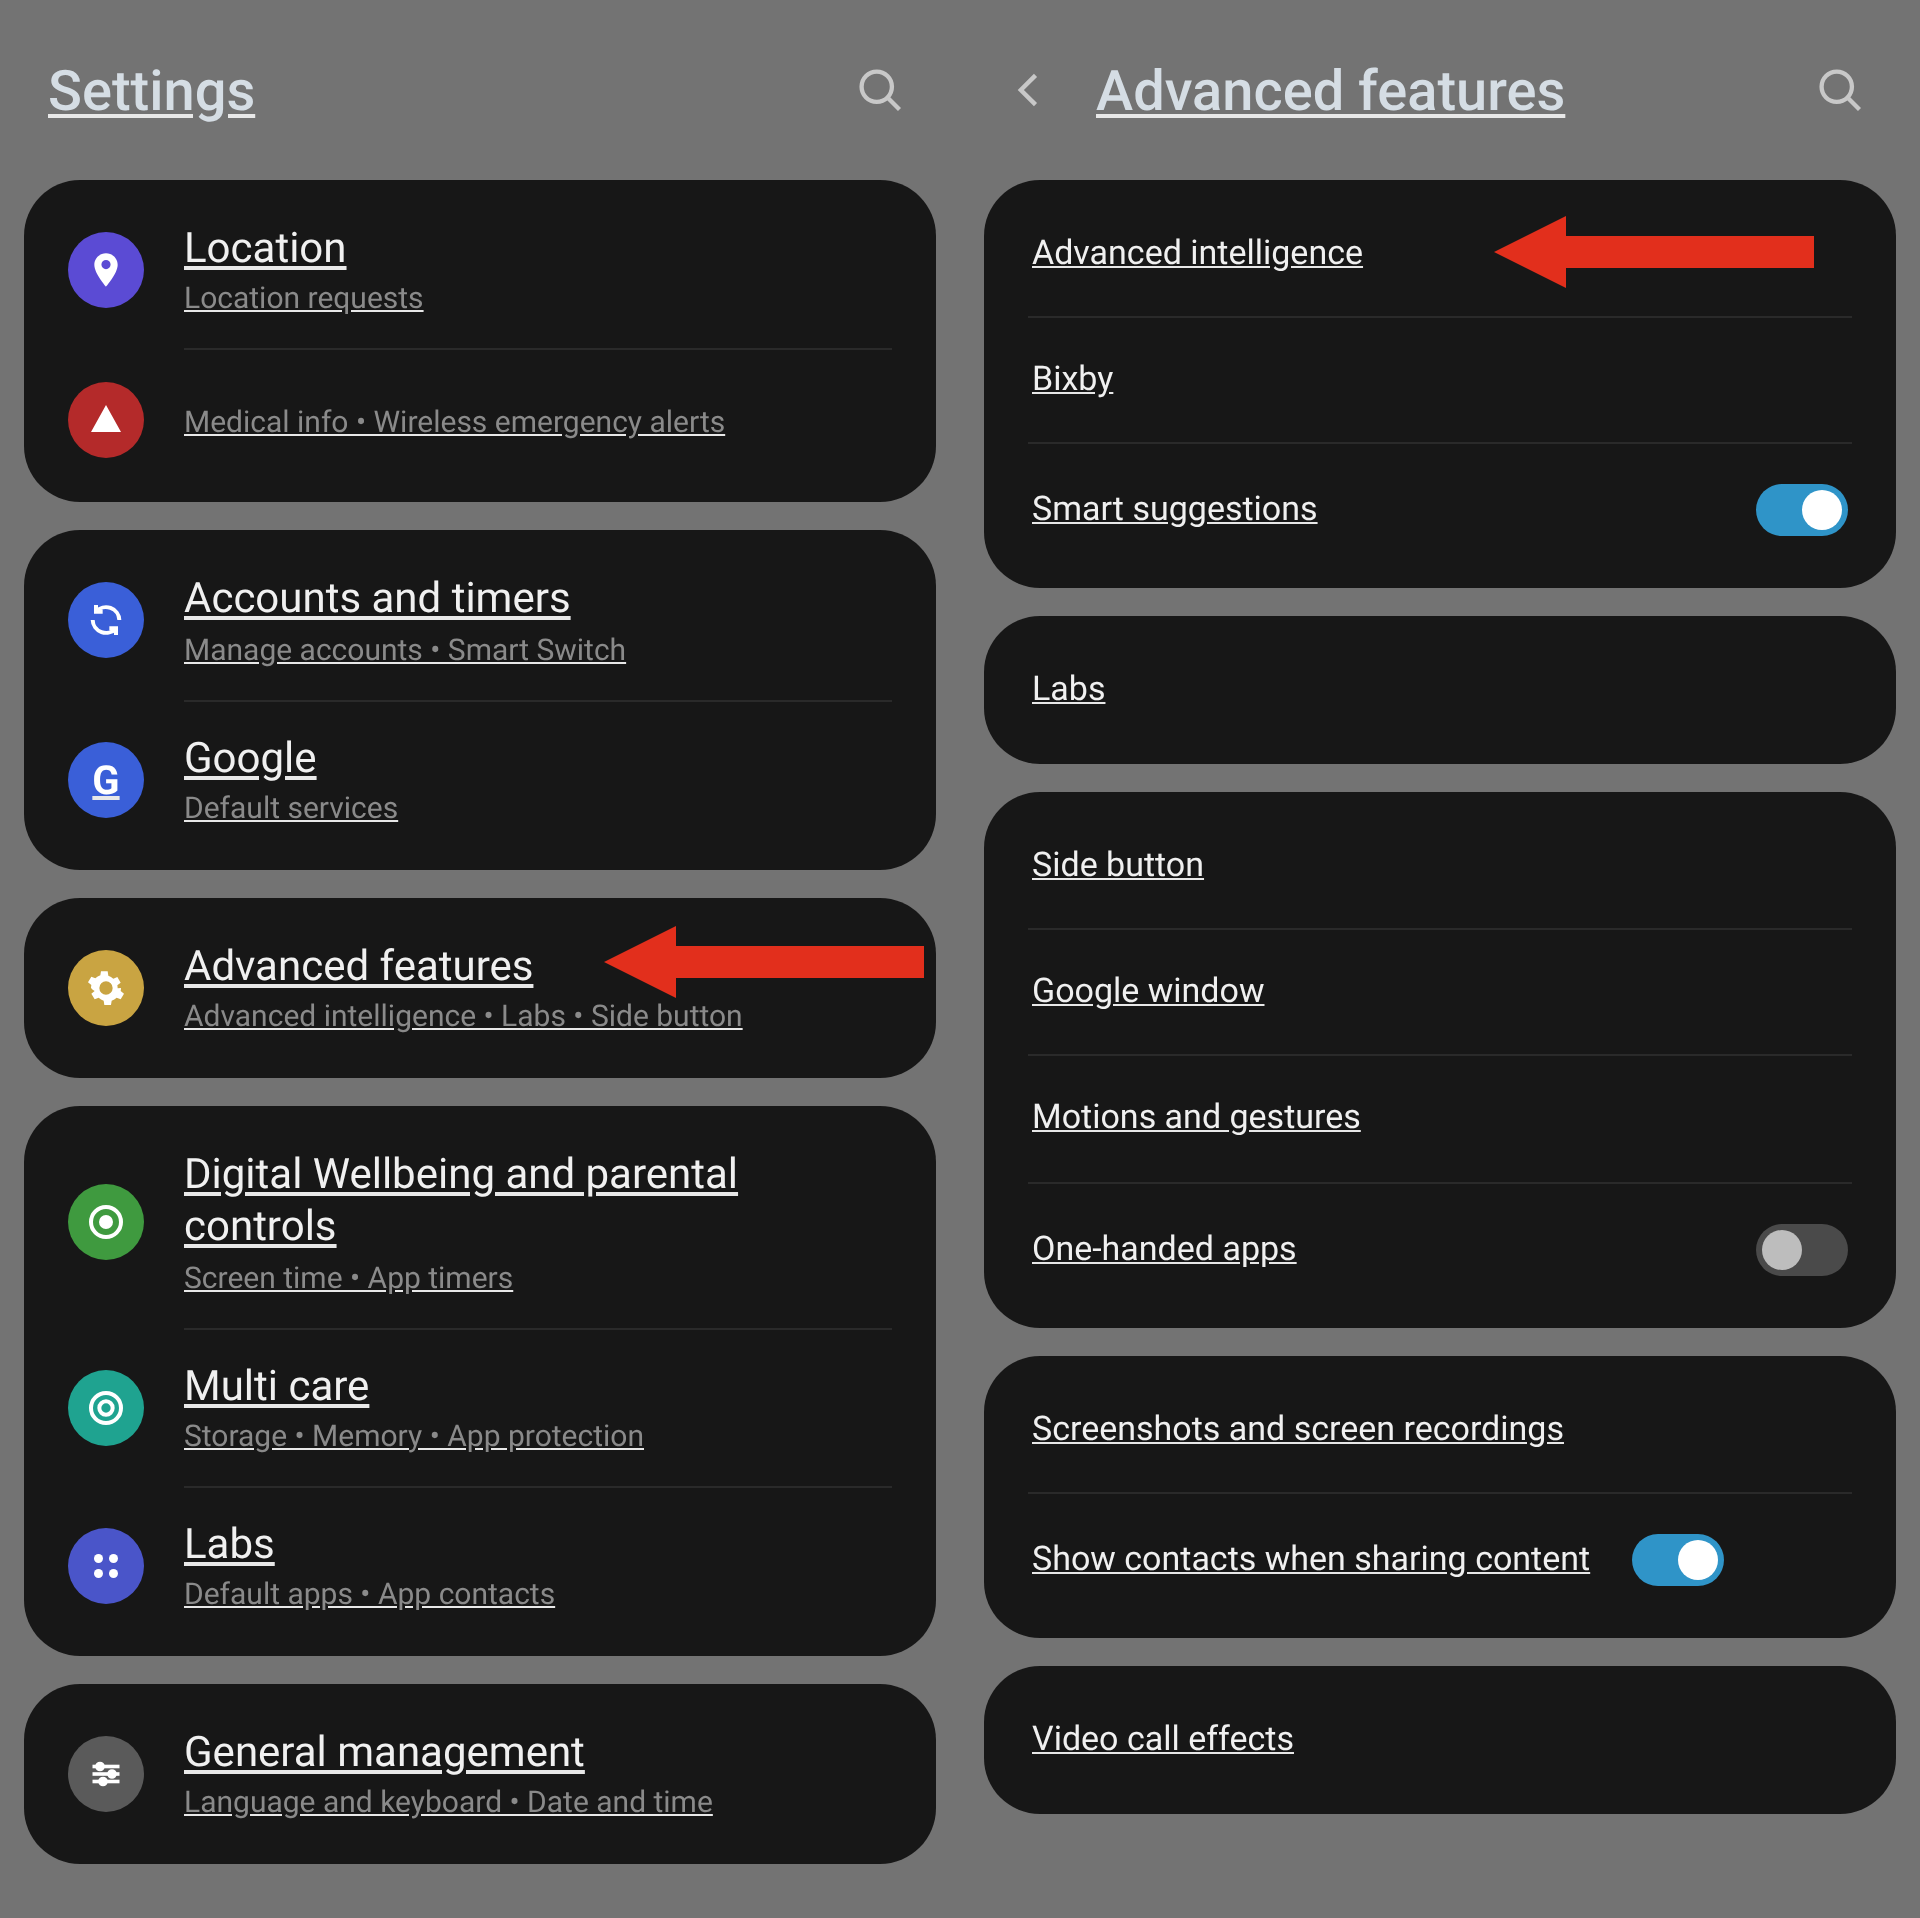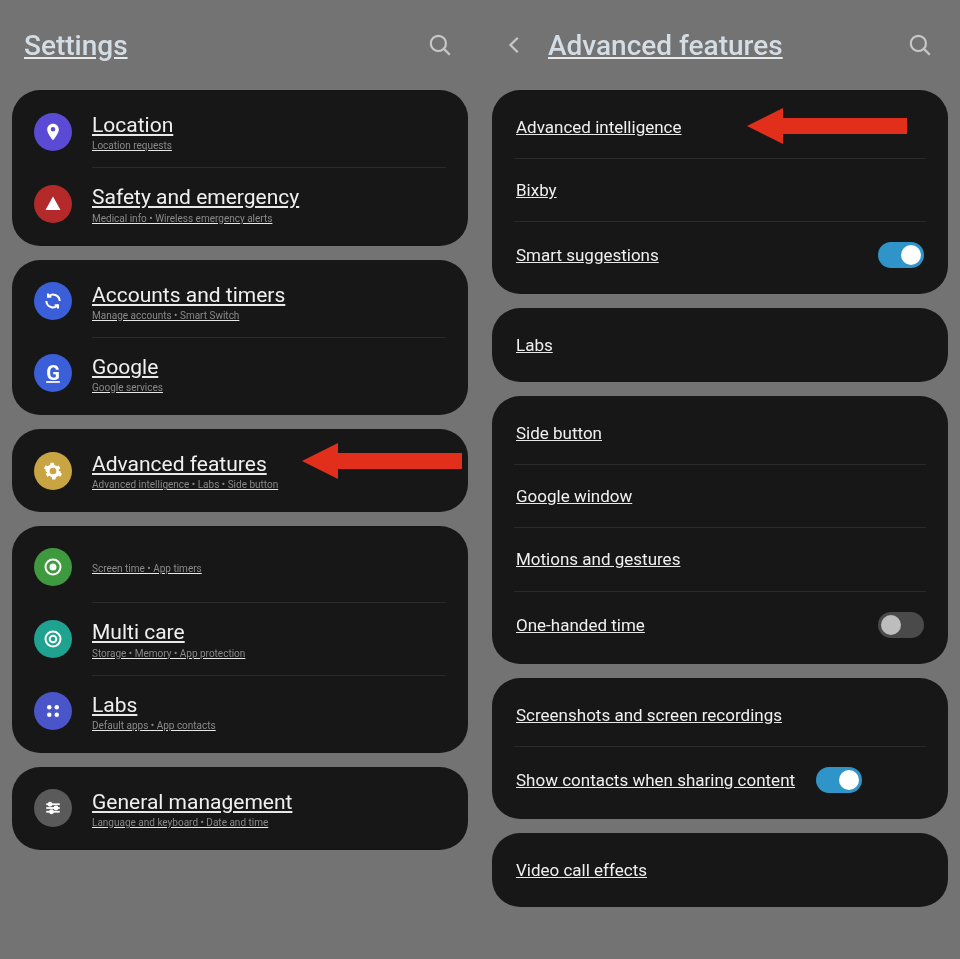--- a/index.html
+++ b/index.html
@@ -67,21 +67,21 @@
     margin-right: 20px;
     flex-shrink: 0;
   }
   .row-body { flex: 1; min-width: 0; }
   .row-title {
     font-size: 21px;
     color: #f0f0f0;
     line-height: 1.25;
   }
   .row-sub {
-    font-size: 10px;
+    font-size: 15px;
     color: #8a8a8a;
     margin-top: 2px;
   }
   .sep {
     height: 1px;
     background: #2a2a2a;
     margin: 0 22px 0 80px;
   }
   .sep2 {
     height: 1px;
@@ -150,21 +150,20 @@
       </div>
     </div>
     <div class="sep"></div>
     <div class="row">
       <div class="row-icon" style="background:#b42a2a">
         <svg width="18" height="18" viewBox="0 0 24 24" fill="#fff">
             <path d="M12 2 2 20h20L12 2zm1 14h-2v2h2v-2zm0-6h-2v5h2v-5z"></path>
           </svg>
       </div>
       <div class="row-body">
-        <div class="row-title">Safety and emergency</div>
         <div class="row-sub">Medical info  •  Wireless emergency alerts</div>
       </div>
     </div>
   </div>
 
   <div class="card">
     <div class="row">
       <div class="row-icon" style="background:#3a5fd8">
         <svg width="20" height="20" viewBox="0 0 24 24" fill="none" stroke="#fff" stroke-width="2.4">
             <path d="M20 12a8 8 0 0 0-14-5M4 12a8 8 0 0 0 14 5"></path>
@@ -174,21 +173,21 @@
       <div class="row-body">
         <div class="row-title">Accounts and timers</div>
         <div class="row-sub">Manage accounts  •  Smart Switch</div>
       </div>
     </div>
     <div class="sep"></div>
     <div class="row">
       <div class="row-icon" style="background:#3a5fd8;color:#fff;font-weight:700;font-size:20px">G</div>
       <div class="row-body">
         <div class="row-title">Google</div>
-        <div class="row-sub">Google services</div>
+        <div class="row-sub">Default services</div>
       </div>
     </div>
   </div>
 
   <div class="card" style="position:relative">
     <div class="row">
       <div class="row-icon" style="background:#c9a442">
         <svg width="20" height="20" viewBox="0 0 24 24" fill="#fff">
             <path d="M12 8a4 4 0 1 0 0 8 4 4 0 0 0 0-8zm9 4c0 .6-.1 1.2-.2 1.8l2 1.6-2 3.4-2.4-1a9 9 0 0 1-3 1.8l-.4 2.6h-4l-.4-2.6a9 9 0 0 1-3-1.8l-2.4 1-2-3.4 2-1.6A9 9 0 0 1 3 12c0-.6.1-1.2.2-1.8l-2-1.6 2-3.4 2.4 1a9 9 0 0 1 3-1.8L9 2h4l.4 2.6a9 9 0 0 1 3 1.8l2.4-1 2 3.4-2 1.6c.1.6.2 1.2.2 1.8z"></path>
           </svg>
@@ -205,20 +204,21 @@
 
   <div class="card">
     <div class="row">
       <div class="row-icon" style="background:#3f9a3f">
         <svg width="20" height="20" viewBox="0 0 24 24" fill="none" stroke="#fff" stroke-width="2.4">
             <circle cx="12" cy="12" r="9"></circle>
             <circle cx="12" cy="12" r="3" fill="#fff"></circle>
           </svg>
       </div>
       <div class="row-body">
+        <div class="row-title">Digital Wellbeing and parental controls</div>
         <div class="row-sub">Screen time  •  App timers</div>
       </div>
     </div>
     <div class="sep"></div>
     <div class="row">
       <div class="row-icon" style="background:#1fa390">
         <svg width="20" height="20" viewBox="0 0 24 24" fill="none" stroke="#fff" stroke-width="2.4">
             <circle cx="12" cy="12" r="9"></circle>
             <circle cx="12" cy="12" r="4"></circle>
           </svg>
@@ -314,21 +314,21 @@
     <div class="sep2"></div>
     <div class="arow">
       <div class="arow-title">Google window</div>
     </div>
     <div class="sep2"></div>
     <div class="arow">
       <div class="arow-title">Motions and gestures</div>
     </div>
     <div class="sep2"></div>
     <div class="arow">
-      <div class="arow-title">One-handed time</div>
+      <div class="arow-title">One-handed apps</div>
       <div class="toggle off">
           <div class="knob"></div>
         </div>
     </div>
   </div>
 
   <div class="card">
     <div class="arow">
       <div class="arow-title">Screenshots and screen recordings</div>
     </div>

